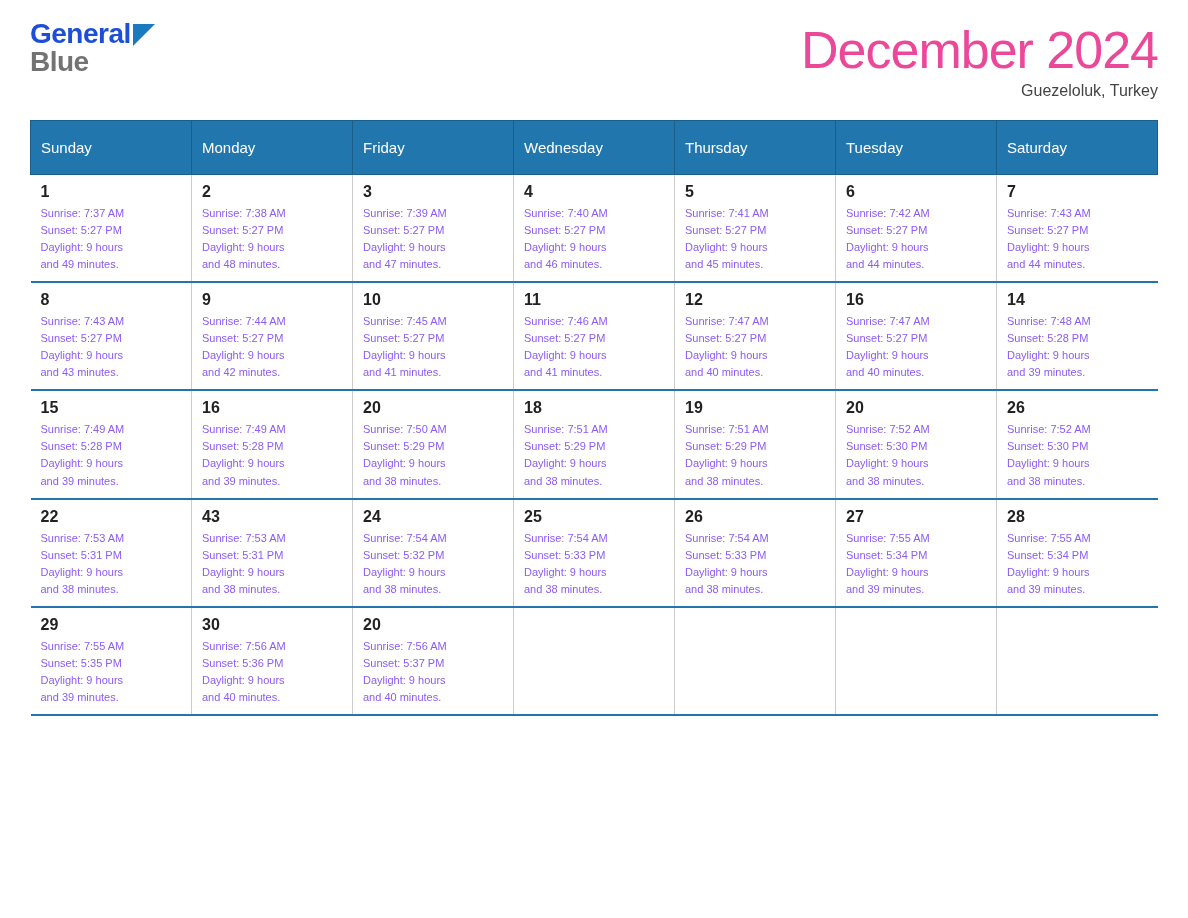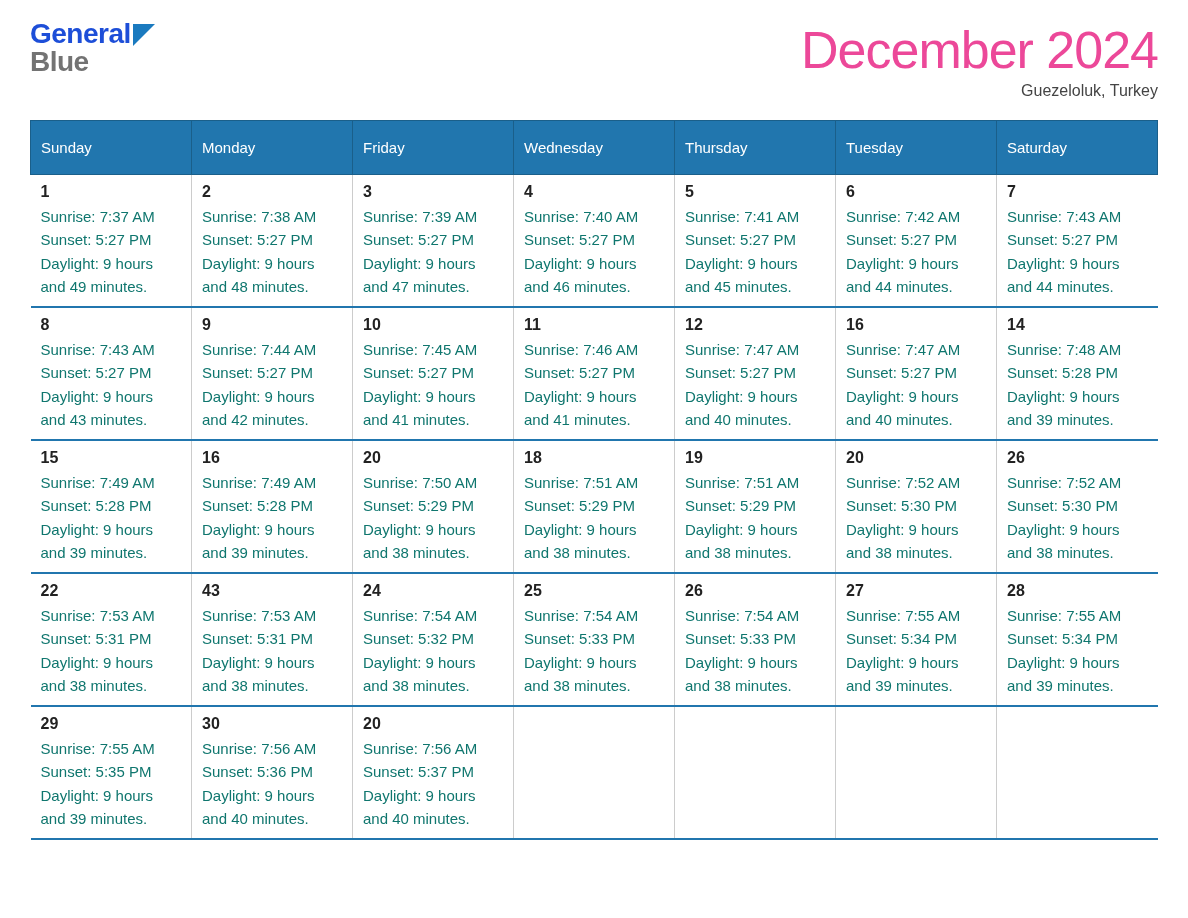--- a/index.html
+++ b/index.html
@@ -82,23 +82,23 @@
       border-right: none;
     }
     .day-num {
       font-size: 16px;
       font-weight: bold;
       display: block;
       margin-bottom: 4px;
       color: #222;
     }
     .day-info {
-      font-size: 15px;
+      font-size: 11px;
       line-height: 1.55;
-      color: #0f766e;
+      color: #8b5cf6;
     }
   </style>
 </head>
 <body>
 
 <div class="header">
   <div class="logo">
     <div class="logo-line">
       <span class="logo-general">General</span>
       <svg width="22" height="22" viewBox="0 0 22 22" style="margin-left:2px;margin-top:2px">

